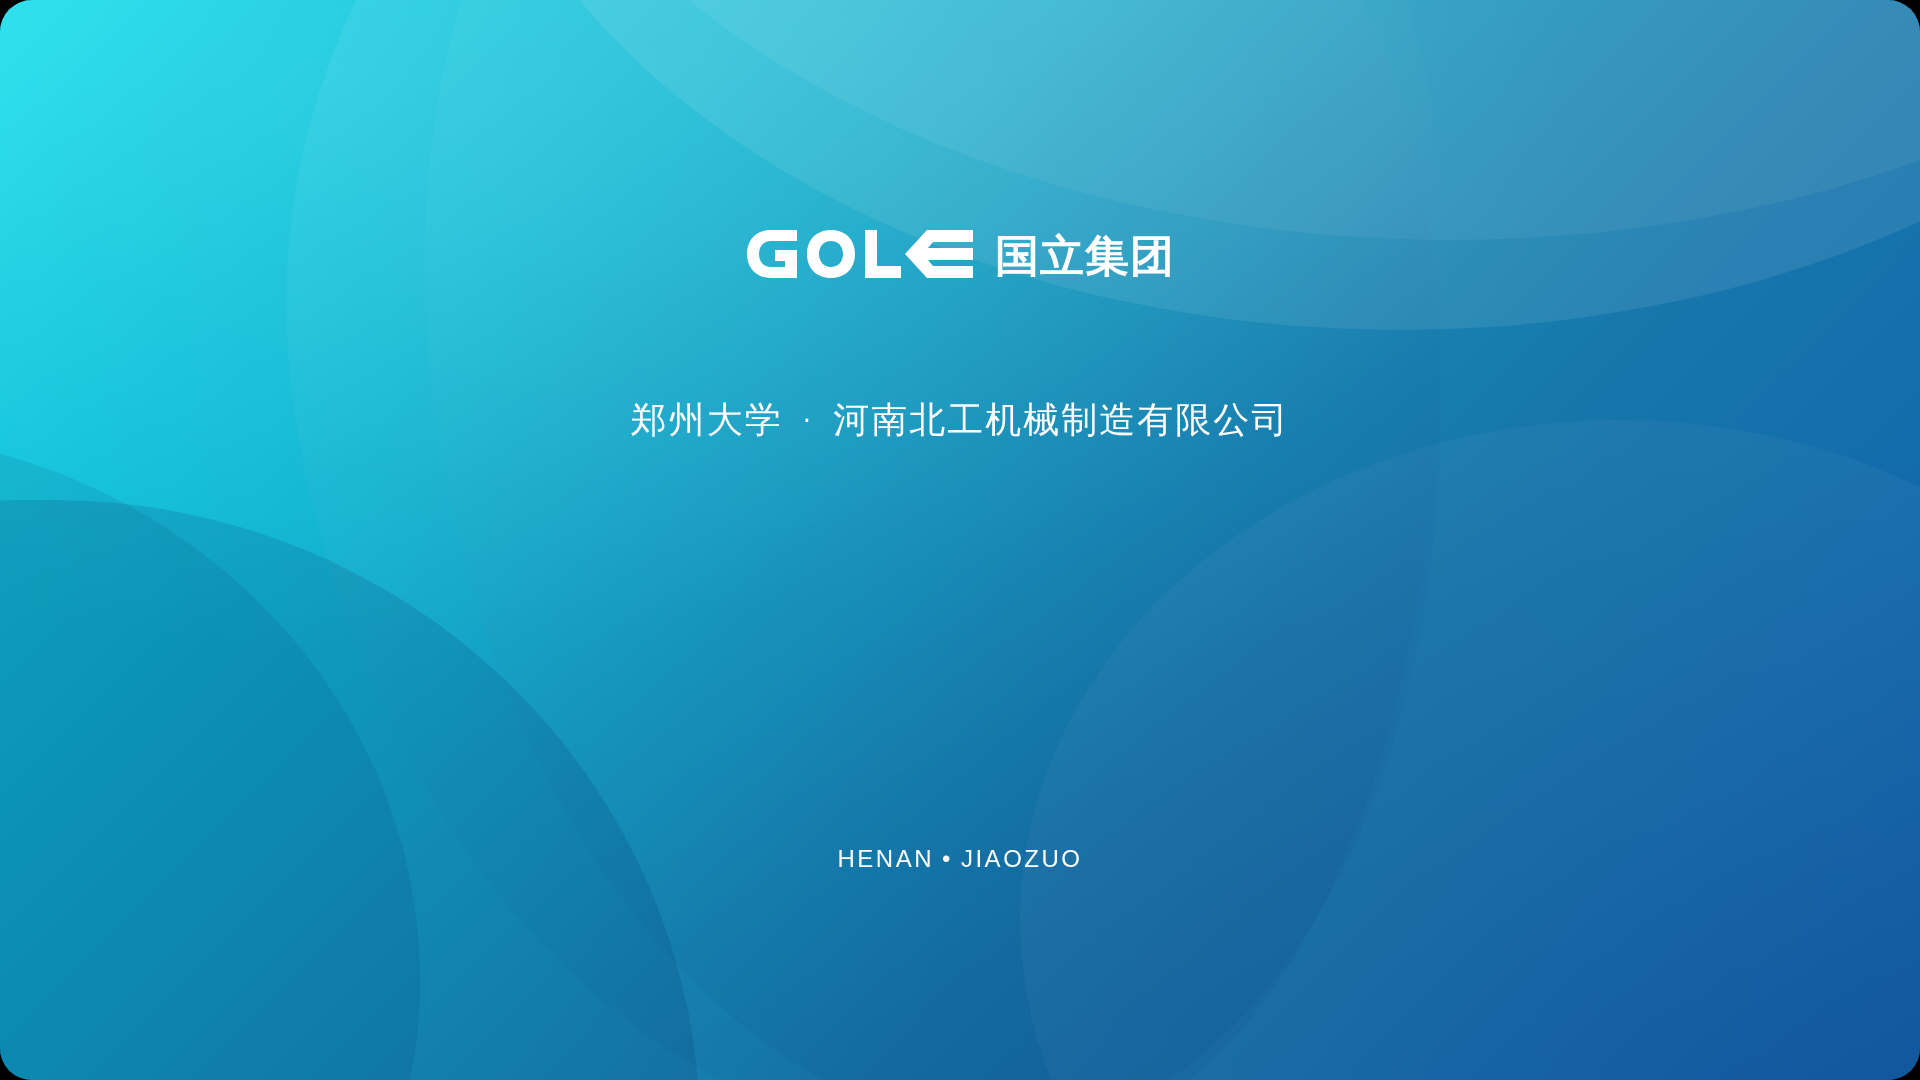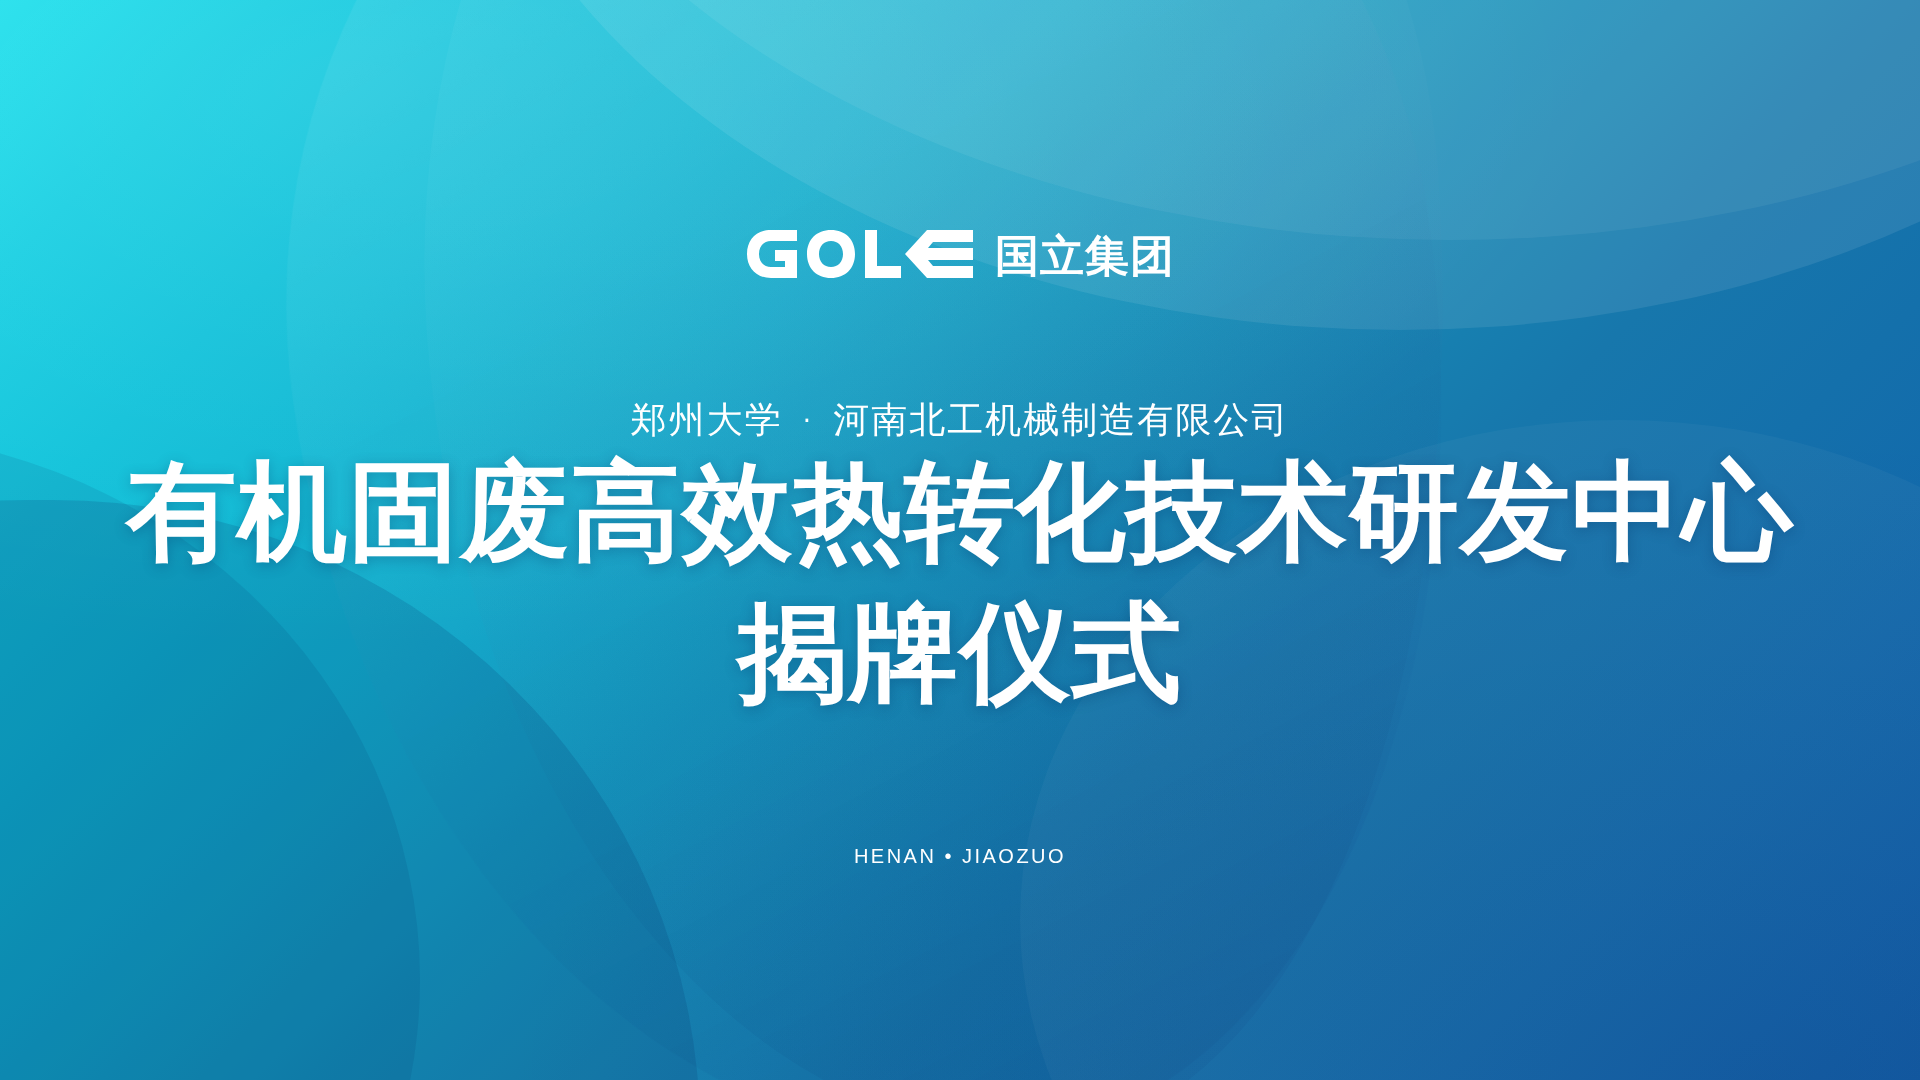--- a/index.html
+++ b/index.html
@@ -8,20 +8,21 @@
     padding: 0;
     background: #000;
   }
   #stage {
     position: relative;
     width: 1920px;
     height: 1080px;
     overflow: hidden;
     font-family: "Liberation Sans", "DejaVu Sans", sans-serif;
     background: #0c4a6e;
+    border-radius: 32px;
   }
 
   
   .bg-base {
     position: absolute;
     inset: 0;
     background:
       linear-gradient(135deg,
         #1fe0ec 0%,
         #17cfe2 9%,
@@ -200,21 +201,21 @@
   }
 
   
   .footer {
     position: absolute;
     top: 845px;
     left: 0;
     right: 0;
     text-align: center;
     color: #ffffff;
-    font-size: 20px;
+    font-size: 24px;
     font-weight: 400;
     letter-spacing: 2.5px;
     font-family: "Liberation Sans", "DejaVu Sans", sans-serif;
   }
   .footer .dot-sep {
     display: inline-block;
     padding: 0 8px;
   }
 </style>
 </head>
@@ -247,23 +248,19 @@
           <path fill="#ffffff" d="M228 0h-46L160 24l22 24h46V36h-40l-5-6h45V18h-45l5-6h40z"></path>
         </svg>
       </span>
       <span class="logo-cn">国立集团</span>
     </div>
 
     <div class="subtitle">
       <span>郑州大学</span><span class="dot-sep">·</span><span>河南北工机械制造有限公司</span>
     </div>
 
-    <div class="title-block">
-      <div class="title-line line1">有机固废高效热转化技术研发中心</div>
-      <div class="title-line line2">揭牌仪式</div>
-    </div>
 
     <div class="footer">
       <span>HENAN</span><span class="dot-sep">•</span><span>JIAOZUO</span>
     </div>
 
   </div>
 </div>
 
 </body></html>

